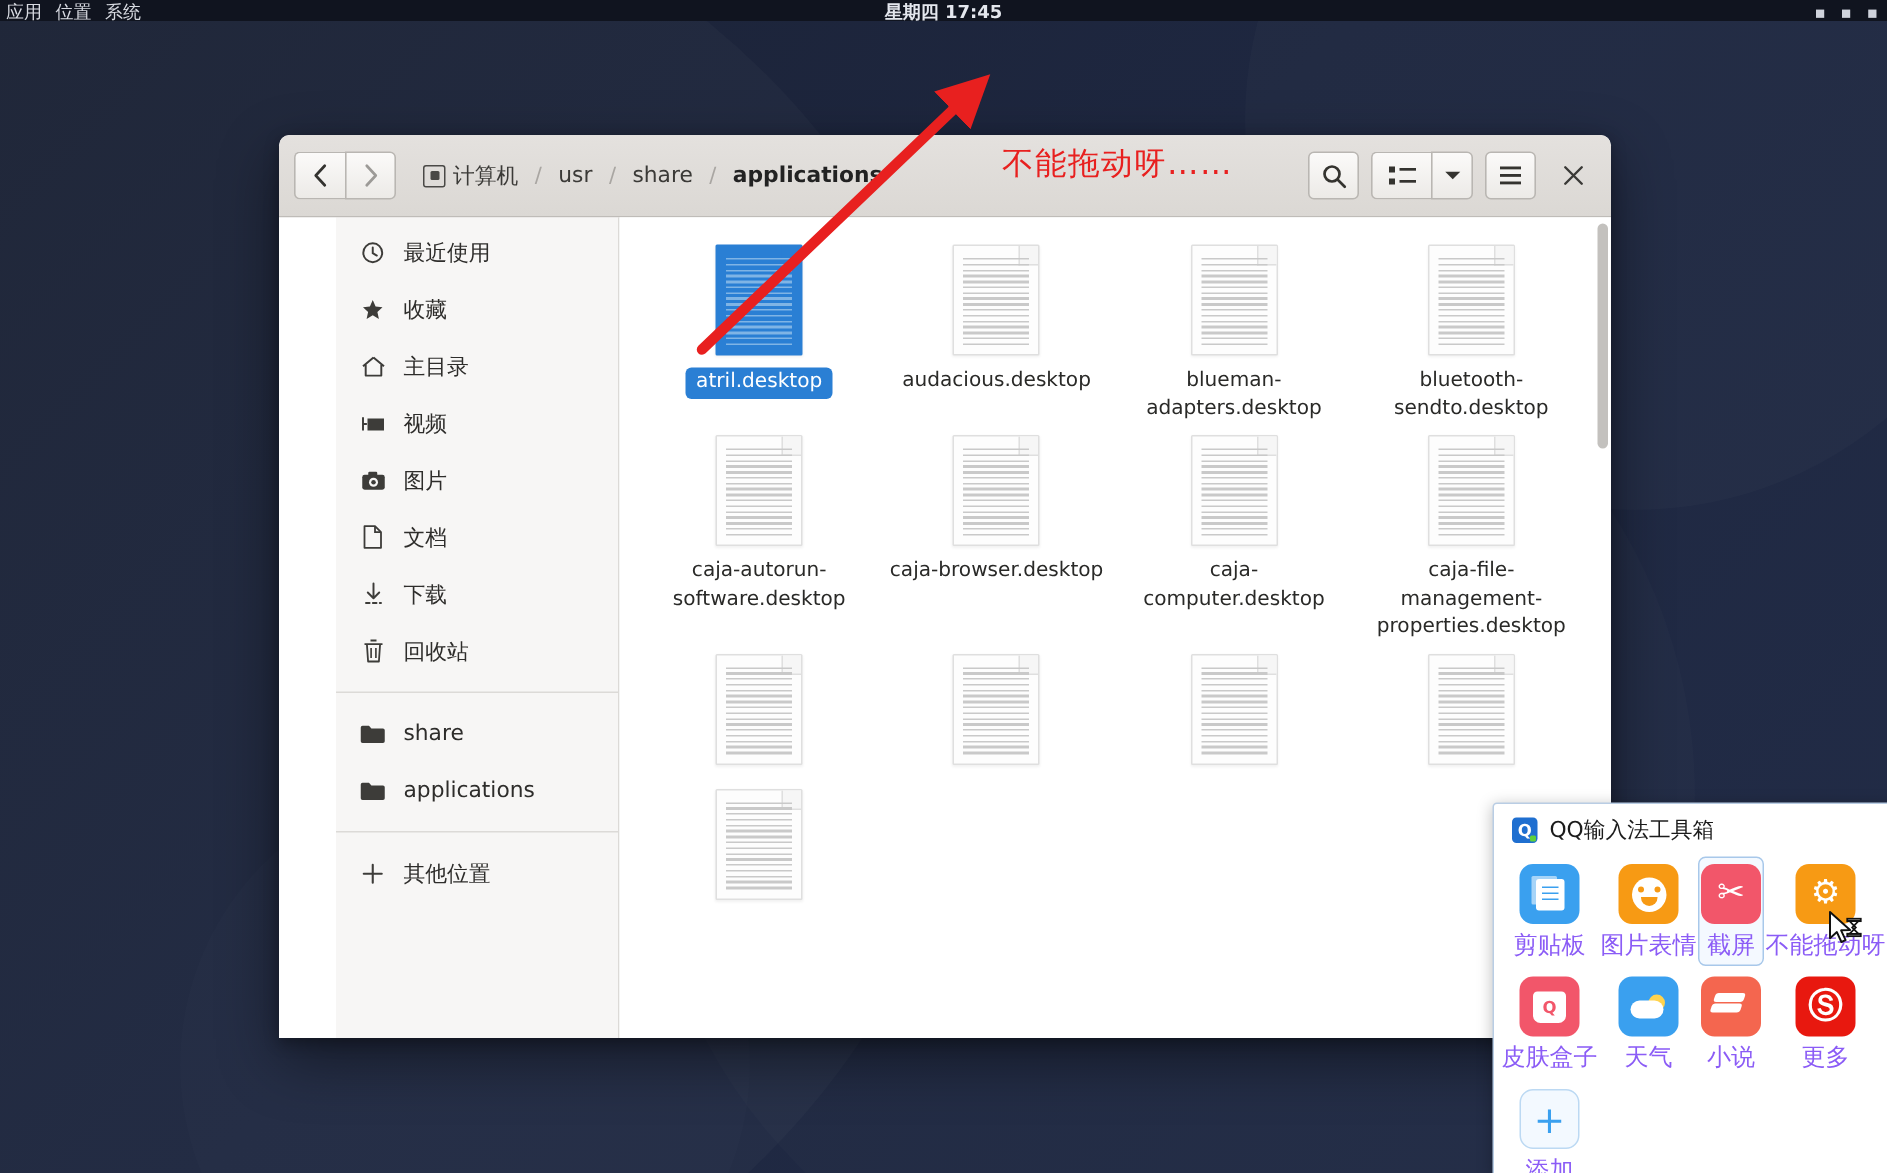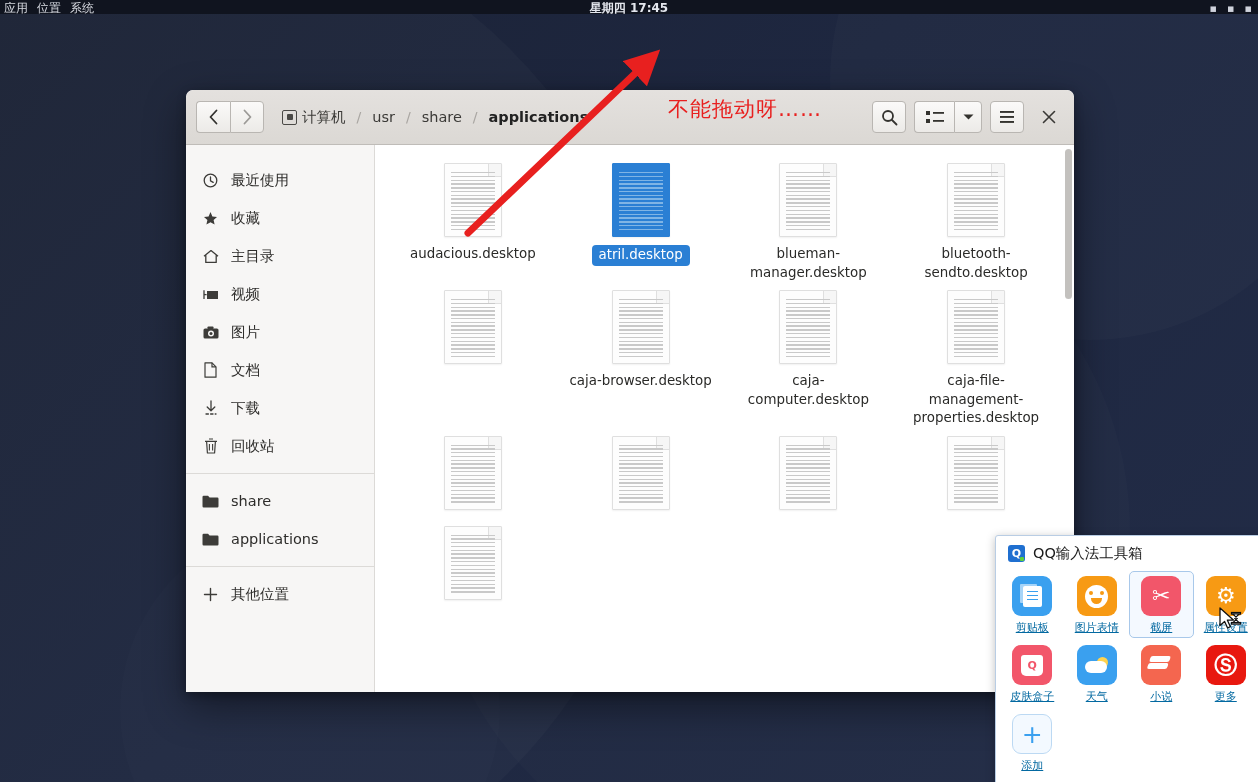--- a/index.html
+++ b/index.html
@@ -140,25 +140,26 @@
     color: #3a3936; font-size: 17px; cursor: pointer; margin-left: 2px;
   }
 
   
   #fm-body { flex: 1; display: flex; min-height: 0; }
 
   #sidebar {
     width: 189px;
     background: #f7f6f5;
     border-right: 1px solid #dcdad7;
-    padding-top: 16px;
+    padding-top: 4px;
     font-size: 14.5px;
     color: #2e2d2b;
     overflow: hidden;
     flex: 0 0 189px;
+    margin-left: 38px;
   }
   .side-item {
     display: flex; align-items: center; gap: 12px;
     height: 38px; padding: 0 16px;
     cursor: pointer;
     white-space: nowrap;
   }
   .side-ico {
     width: 17px; display: flex; align-items: center; justify-content: center;
     color: #3d3c39; font-size: 14px;
@@ -315,24 +316,23 @@
   .qq-ico {
     width: 40px; height: 40px;
     border-radius: 9px;
     display: flex; align-items: center; justify-content: center;
     color: #fff; font-size: 20px;
     position: relative;
     overflow: hidden;
   }
   .qq-label {
     margin-top: 4px;
-    font-size: 11px;
-    color: #0369a1;
+    font-size: 16px;
+    color: #8b5cf6;
     white-space: nowrap;
-    text-decoration: underline;
   }
   .qq-ico.clipboard { background: #3aa0ef; }
   .qq-ico.emoji     { background: #f79a14; }
   .qq-ico.handwrite { background: #39a3f0; }
   .qq-ico.screenshot{ background: #f2566a; }
   .qq-ico.settings  { background: #f79a14; }
   .qq-ico.skin      { background: #f2566a; }
   .qq-ico.weather   { background: #3aa0ef; }
   .qq-ico.novel     { background: #f4664f; }
   .qq-ico.sogou     { background: #e8180f; }
@@ -577,20 +577,45 @@
                 <path d="M7.5 1.5 L7.5 13.5 M1.5 7.5 L13.5 7.5" stroke="currentColor" stroke-width="1.4" stroke-linecap="round"></path>
               </svg>
           </span>
           <span>其他位置</span>
         </div>
       </div>
 
       <div id="content">
         <div id="grid">
 
+          <div class="file selected">
+            <div class="doc-icon">
+              <div class="fold2"></div>
+              <div class="doc-lines">
+                <i></i>
+                  <i></i>
+                  <i></i>
+                  <i></i>
+                  <i></i>
+                  <i></i>
+                  <i></i>
+                  <i></i>
+                  <i></i>
+                  <i></i>
+                  <i></i>
+                  <i></i>
+                  <i></i>
+                  <i></i>
+                  <i></i>
+                  <i></i>
+              </div>
+            </div>
+            <div class="fname">atril.desktop</div>
+          </div>
+
           <div class="file">
             <div class="doc-icon">
               <div class="fold2"></div>
               <div class="doc-lines">
                 <i></i>
                   <i></i>
                   <i></i>
                   <i></i>
                   <i></i>
                   <i></i>
@@ -602,70 +627,45 @@
                   <i></i>
                   <i></i>
                   <i></i>
                   <i></i>
                   <i></i>
               </div>
             </div>
             <div class="fname">audacious.desktop</div>
           </div>
 
-          <div class="file selected">
-            <div class="doc-icon">
-              <div class="fold2"></div>
-              <div class="doc-lines">
-                <i></i>
-                  <i></i>
-                  <i></i>
-                  <i></i>
-                  <i></i>
-                  <i></i>
-                  <i></i>
-                  <i></i>
-                  <i></i>
-                  <i></i>
-                  <i></i>
-                  <i></i>
-                  <i></i>
-                  <i></i>
-                  <i></i>
-                  <i></i>
-              </div>
-            </div>
-            <div class="fname">atril.desktop</div>
-          </div>
-
-
-          <div class="file">
-            <div class="doc-icon">
-              <div class="fold2"></div>
-              <div class="doc-lines">
-                <i></i>
-                  <i></i>
-                  <i></i>
-                  <i></i>
-                  <i></i>
-                  <i></i>
-                  <i></i>
-                  <i></i>
-                  <i></i>
-                  <i></i>
-                  <i></i>
-                  <i></i>
-                  <i></i>
-                  <i></i>
-                  <i></i>
-                  <i></i>
-              </div>
-            </div>
-            <div class="fname">blueman-manager.desktop</div>
-          </div>
+          <div class="file">
+            <div class="doc-icon">
+              <div class="fold2"></div>
+              <div class="doc-lines">
+                <i></i>
+                  <i></i>
+                  <i></i>
+                  <i></i>
+                  <i></i>
+                  <i></i>
+                  <i></i>
+                  <i></i>
+                  <i></i>
+                  <i></i>
+                  <i></i>
+                  <i></i>
+                  <i></i>
+                  <i></i>
+                  <i></i>
+                  <i></i>
+              </div>
+            </div>
+            <div class="fname">blueman-adapters.desktop</div>
+          </div>
+
 
           <div class="file">
             <div class="doc-icon">
               <div class="fold2"></div>
               <div class="doc-lines">
                 <i></i>
                   <i></i>
                   <i></i>
                   <i></i>
                   <i></i>
@@ -701,20 +701,21 @@
                   <i></i>
                   <i></i>
                   <i></i>
                   <i></i>
                   <i></i>
                   <i></i>
                   <i></i>
                   <i></i>
               </div>
             </div>
+            <div class="fname">caja-autorun-software.desktop</div>
           </div>
 
           <div class="file">
             <div class="doc-icon">
               <div class="fold2"></div>
               <div class="doc-lines">
                 <i></i>
                   <i></i>
                   <i></i>
                   <i></i>
@@ -958,21 +959,21 @@
         <div class="qq-ico screenshot">
             <span class="glyph-sciss">✂</span>
           </div>
         <div class="qq-label">截屏</div>
       </div>
 
       <div class="qq-item">
         <div class="qq-ico settings">
             <span class="glyph-gear">⚙</span>
           </div>
-        <div class="qq-label">属性设置</div>
+        <div class="qq-label">不能拖动呀</div>
       </div>
 
       <div class="qq-item">
         <div class="qq-ico skin">
             <span class="glyph-shirt">Q</span>
           </div>
         <div class="qq-label">皮肤盒子</div>
       </div>
 
       <div class="qq-item">

